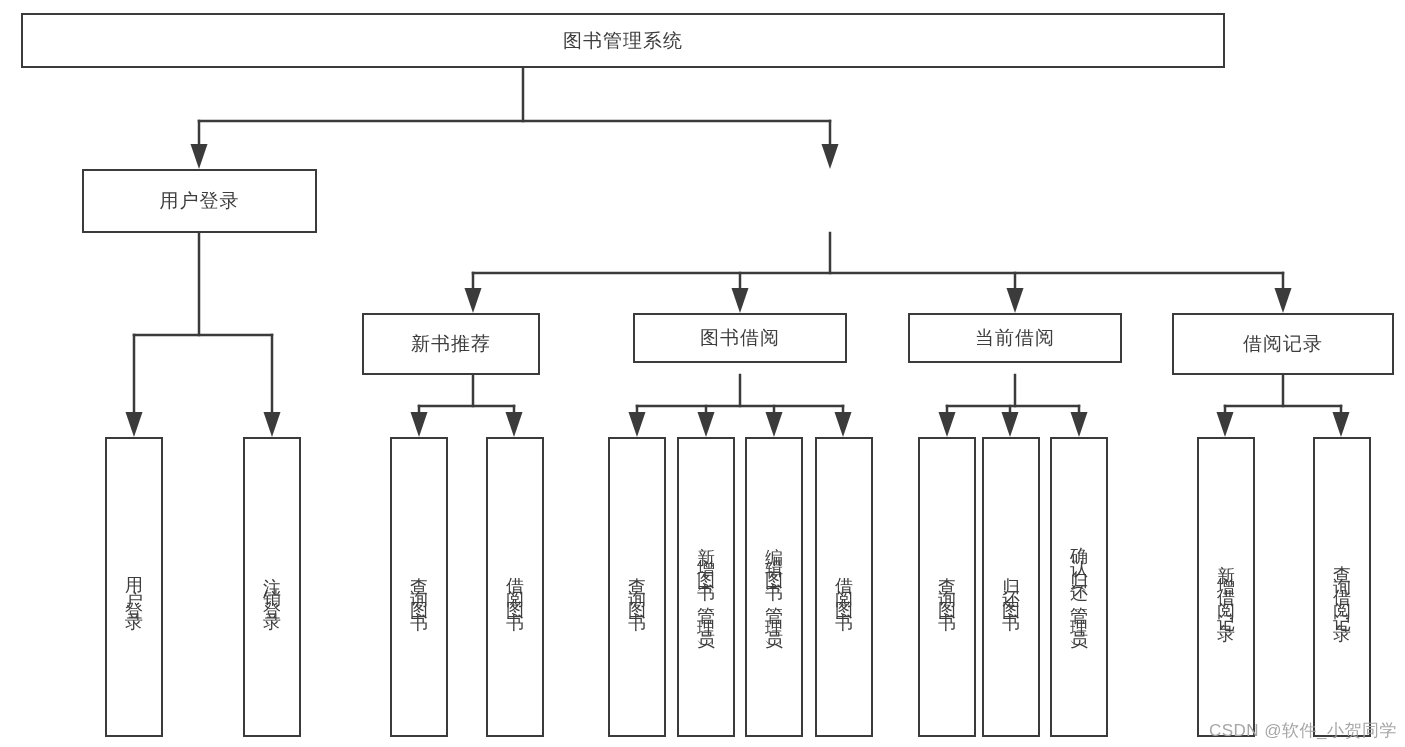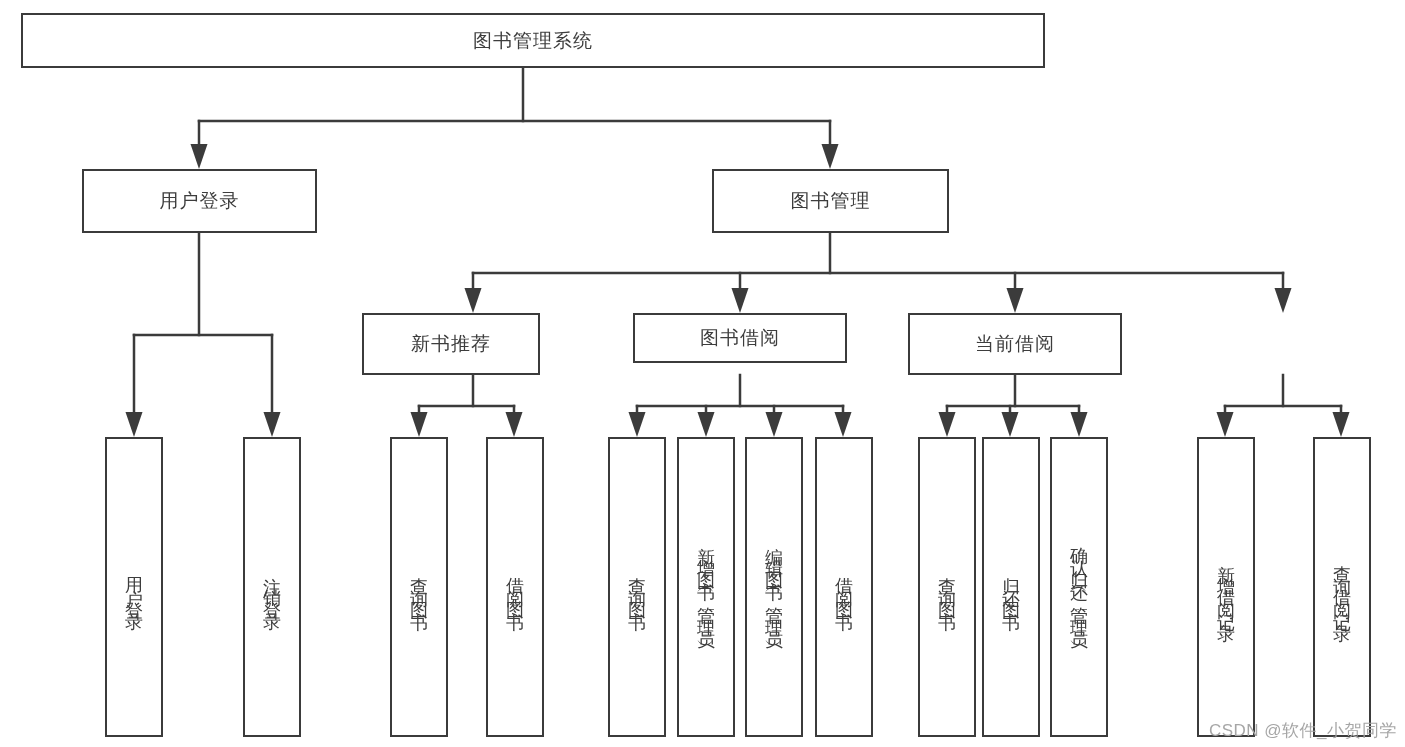--- a/index.html
+++ b/index.html
@@ -84,39 +84,39 @@
       <line x1="1079" y1="406" x2="1079" y2="419"></line>
       <polygon points="1070.5,412 1087.5,412 1079,437"></polygon>
       <line x1="1283" y1="375" x2="1283" y2="406"></line>
       <line x1="1225" y1="406" x2="1341" y2="406"></line>
       <line x1="1225" y1="406" x2="1225" y2="419"></line>
       <polygon points="1216.5,412 1233.5,412 1225,437"></polygon>
       <line x1="1341" y1="406" x2="1341" y2="419"></line>
       <polygon points="1332.5,412 1349.5,412 1341,437"></polygon>
     </svg>
 
-  <div class="hbox" style="left:21px;top:13px;width:1024px;height:55px">
+  <div class="hbox" style="left:21px;top:13px;width:1204px;height:55px">
     <span class="lbl">图书管理系统</span>
   </div>
 
   <div class="hbox" style="left:82px;top:169px;width:235px;height:64px">
     <span class="lbl">用户登录</span>
-  </div>
-  <div class="hbox" style="left:712px;top:169px;width:237px;height:64px">
-    <span class="lbl">图书管理</span>
   </div>
 
   <div class="hbox" style="left:362px;top:313px;width:178px;height:62px">
     <span class="lbl">新书推荐</span>
   </div>
   <div class="hbox" style="left:633px;top:313px;width:214px;height:50px">
     <span class="lbl">图书借阅</span>
   </div>
-  <div class="hbox" style="left:908px;top:313px;width:214px;height:62px">
+  <div class="hbox" style="left:908px;top:313px;width:214px;height:50px">
     <span class="lbl">当前借阅</span>
+  </div>
+  <div class="hbox" style="left:1172px;top:313px;width:222px;height:62px">
+    <span class="lbl">借阅记录</span>
   </div>
 
   <div class="vbox" style="left:105px">
     <span class="vlbl">用户登录</span>
   </div>
   <div class="vbox" style="left:243px">
     <span class="vlbl">注销登录</span>
   </div>
 
   <div class="vbox" style="left:390px">

